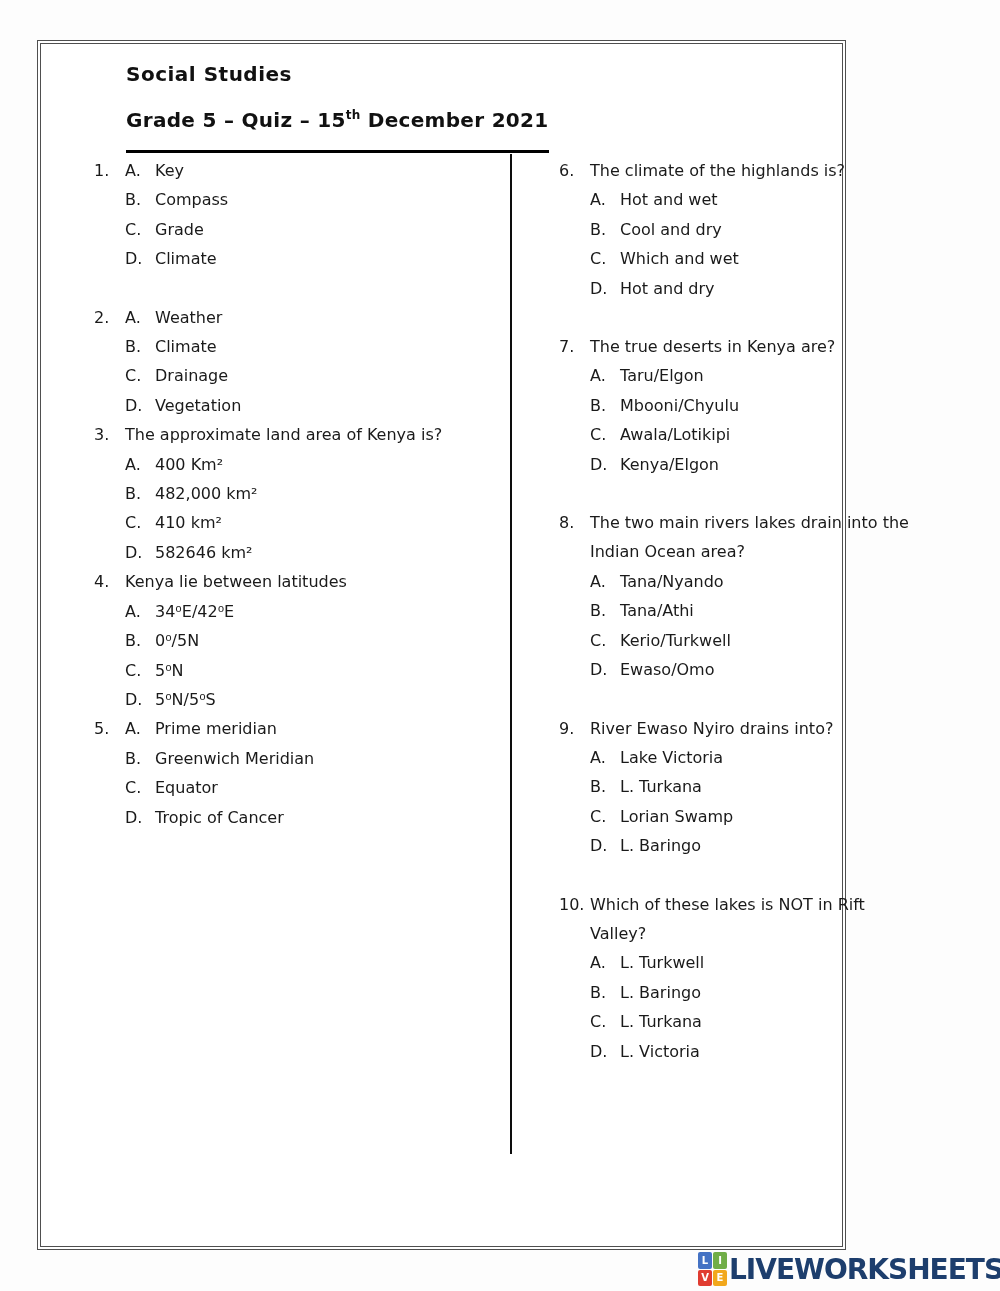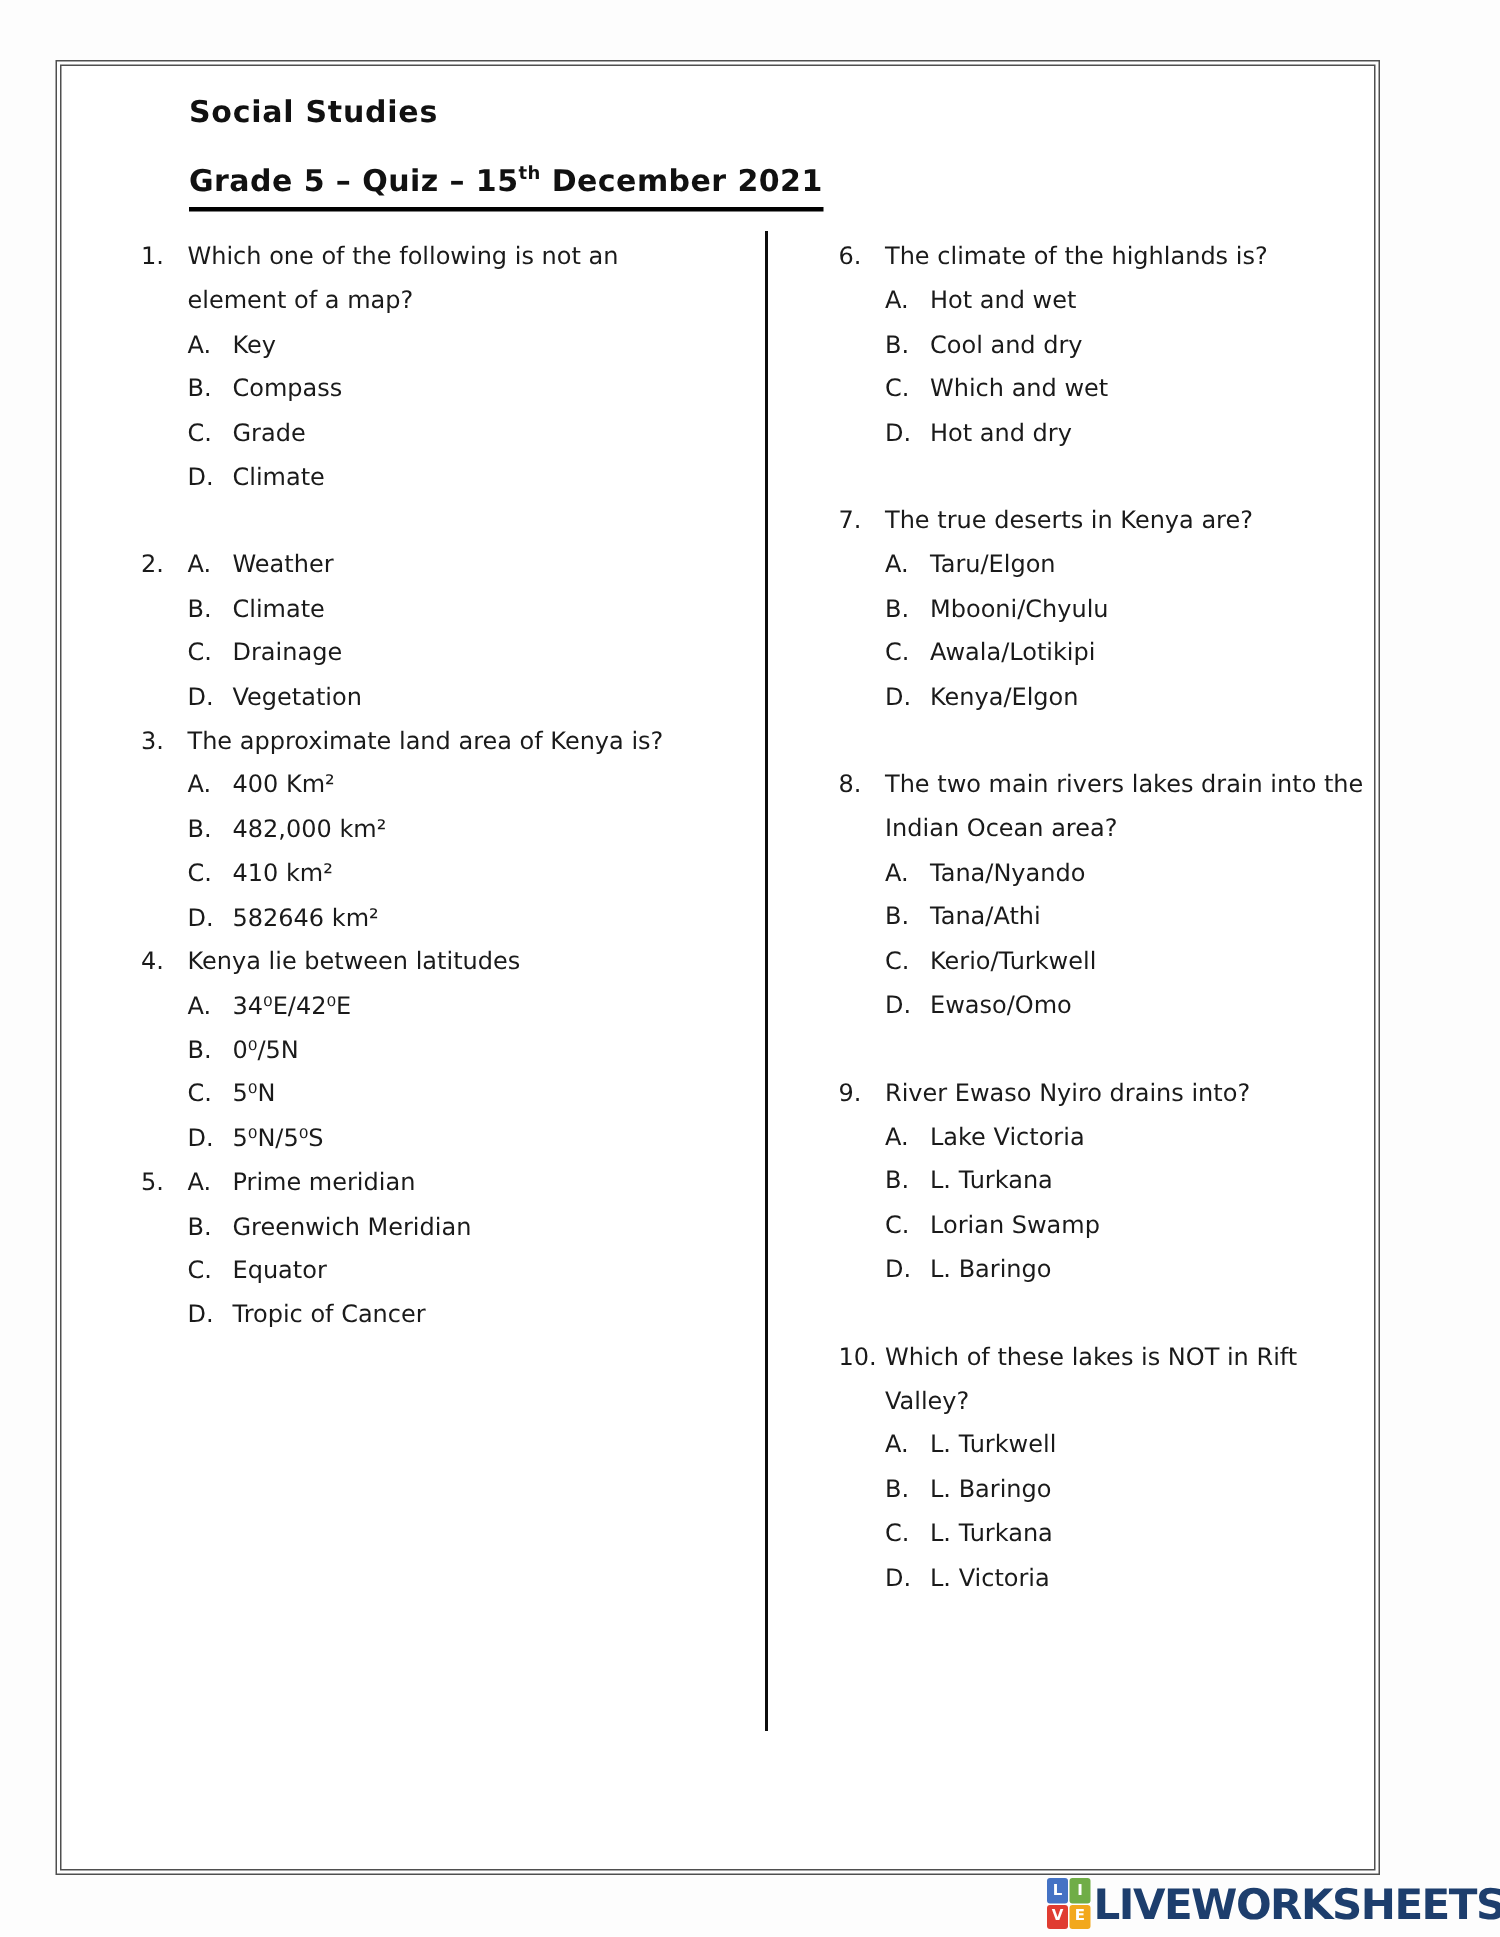--- a/index.html
+++ b/index.html
@@ -7,40 +7,40 @@
   body {
     position: relative;
     background: #fdfdfd;
     font-family: "DejaVu Sans", sans-serif;
     color: #1a1a1a;
     overflow: hidden;
   }
   .frame {
     position: absolute;
     left: 37px; top: 40px;
-    width: 883px; height: 1210px;
+    width: 809px; height: 1210px;
     border: 4px double #4f4f4f;
     background: #ffffff;
   }
   .header { position: absolute; left: 85px; top: 18px; }
   .subject {
     font-size: 20px;
     font-weight: bold;
     letter-spacing: 0.5px;
     color: #111;
   }
   .quiz-title {
     margin-top: 22px;
     display: inline-block;
     font-size: 20px;
     font-weight: bold;
     letter-spacing: 0.3px;
     color: #111;
     border-bottom: 3px solid #000;
-    padding-bottom: 6px;
+    padding-bottom: 18px;
   }
   .quiz-title sup { font-size: 12px; }
   .divider {
     position: absolute;
     left: 469px; top: 110px;
     width: 2px; height: 1000px;
     background: #0d0d0d;
   }
   .col {
     position: absolute;
@@ -98,22 +98,20 @@
     <div class="quiz-title"><span>Grade 5 – Quiz – 15</span><sup>th</sup><span> December 2021</span></div>
   </div>
 
   <div class="divider"></div>
 
   <div class="col col-left">
 
     <div class="question gap">
       <span class="q-num">1.</span>
       <div class="q-body">
-        <div class="q-text">Which one of the following is not an
-element of a map?</div>
         <div class="option">
             <span class="opt-label">A.</span>
             <span>Key</span>
           </div>
         <div class="option">
             <span class="opt-label">B.</span>
             <span>Compass</span>
           </div>
         <div class="option">
             <span class="opt-label">C.</span>

